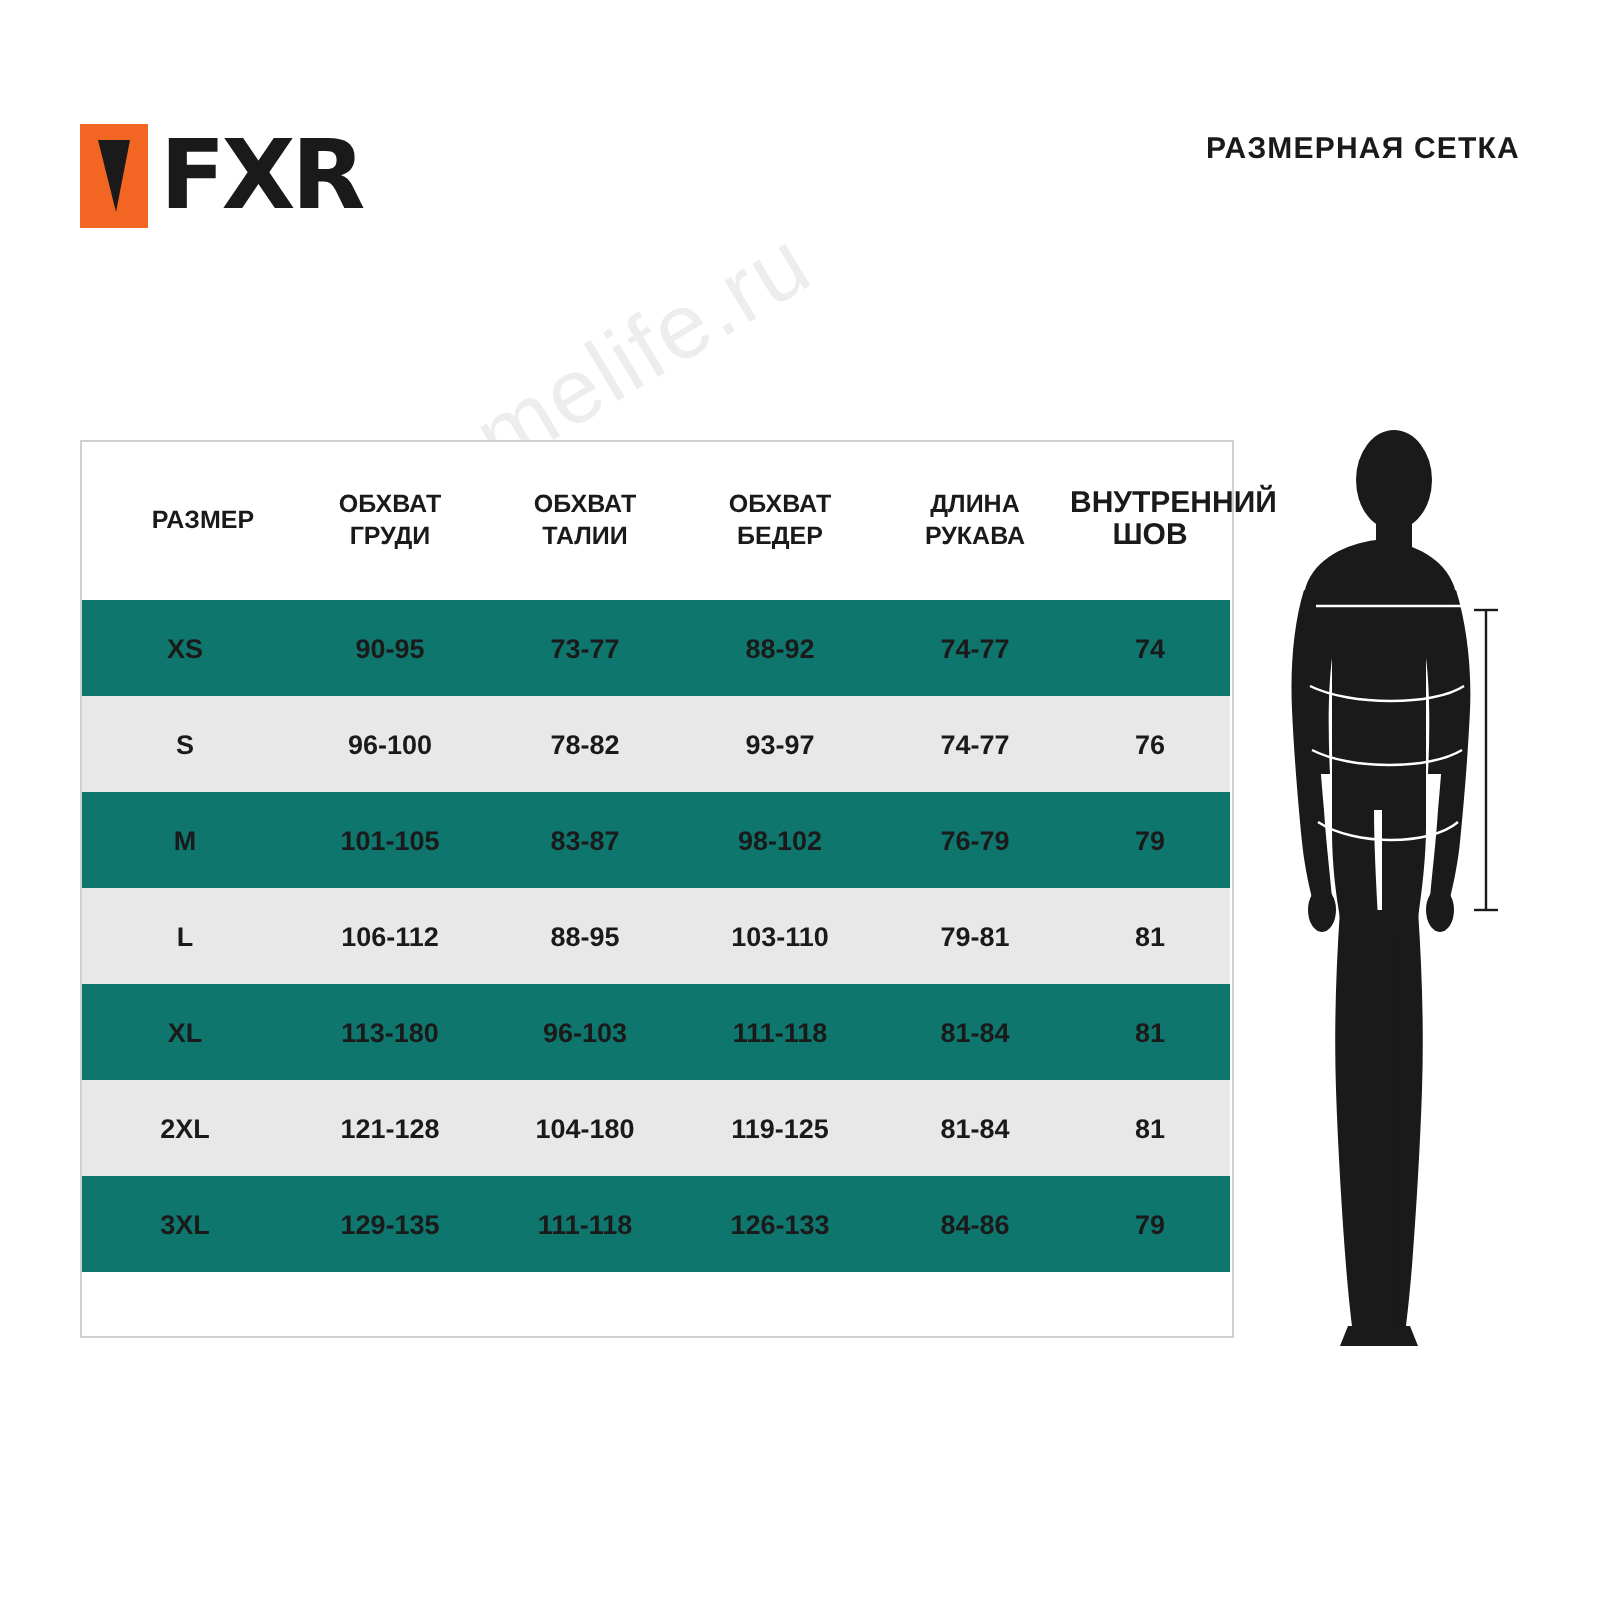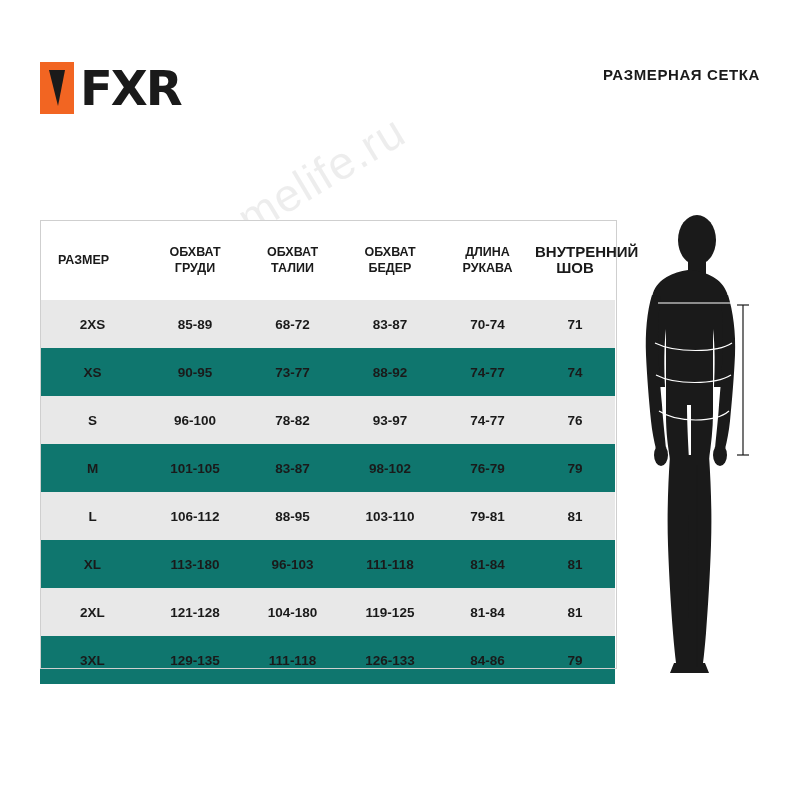--- a/index.html
+++ b/index.html
@@ -122,21 +122,21 @@
   .size-table thead th.first-col,
   .size-table tbody td.first-col {
     text-align: left;
     padding-left: 18px;
   }
   .size-table tbody td.first-col {
     text-align: center;
     padding-left: 0;
   }
   .size-table thead th.first-col {
-    text-align: left;
+    text-align: center;
     padding-left: 18px;
     margin-left: 12px;
   }
   .size-table thead th.last-col {
     font-size: 15px;
   }
   .size-table tbody tr.shade td {
     background: #e8e8e8;
   }
   .size-table tbody tr.plain td {
@@ -208,28 +208,20 @@
           <span>ДЛИНА</span><br>
           <span>РУКАВА</span>
         </th>
         <th class="last-col">
           <span>ВНУТРЕННИЙ</span><br>
           <span>ШОВ</span>
         </th>
       </tr>
     </thead>
     <tbody>
-      <tr class="shade">
-        <td class="first-col">2XS</td>
-        <td>85-89</td>
-        <td>68-72</td>
-        <td>83-87</td>
-        <td>70-74</td>
-        <td>71</td>
-      </tr>
       <tr class="plain">
         <td class="first-col">XS</td>
         <td>90-95</td>
         <td>73-77</td>
         <td>88-92</td>
         <td>74-77</td>
         <td>74</td>
       </tr>
       <tr class="shade">
         <td class="first-col">S</td>

